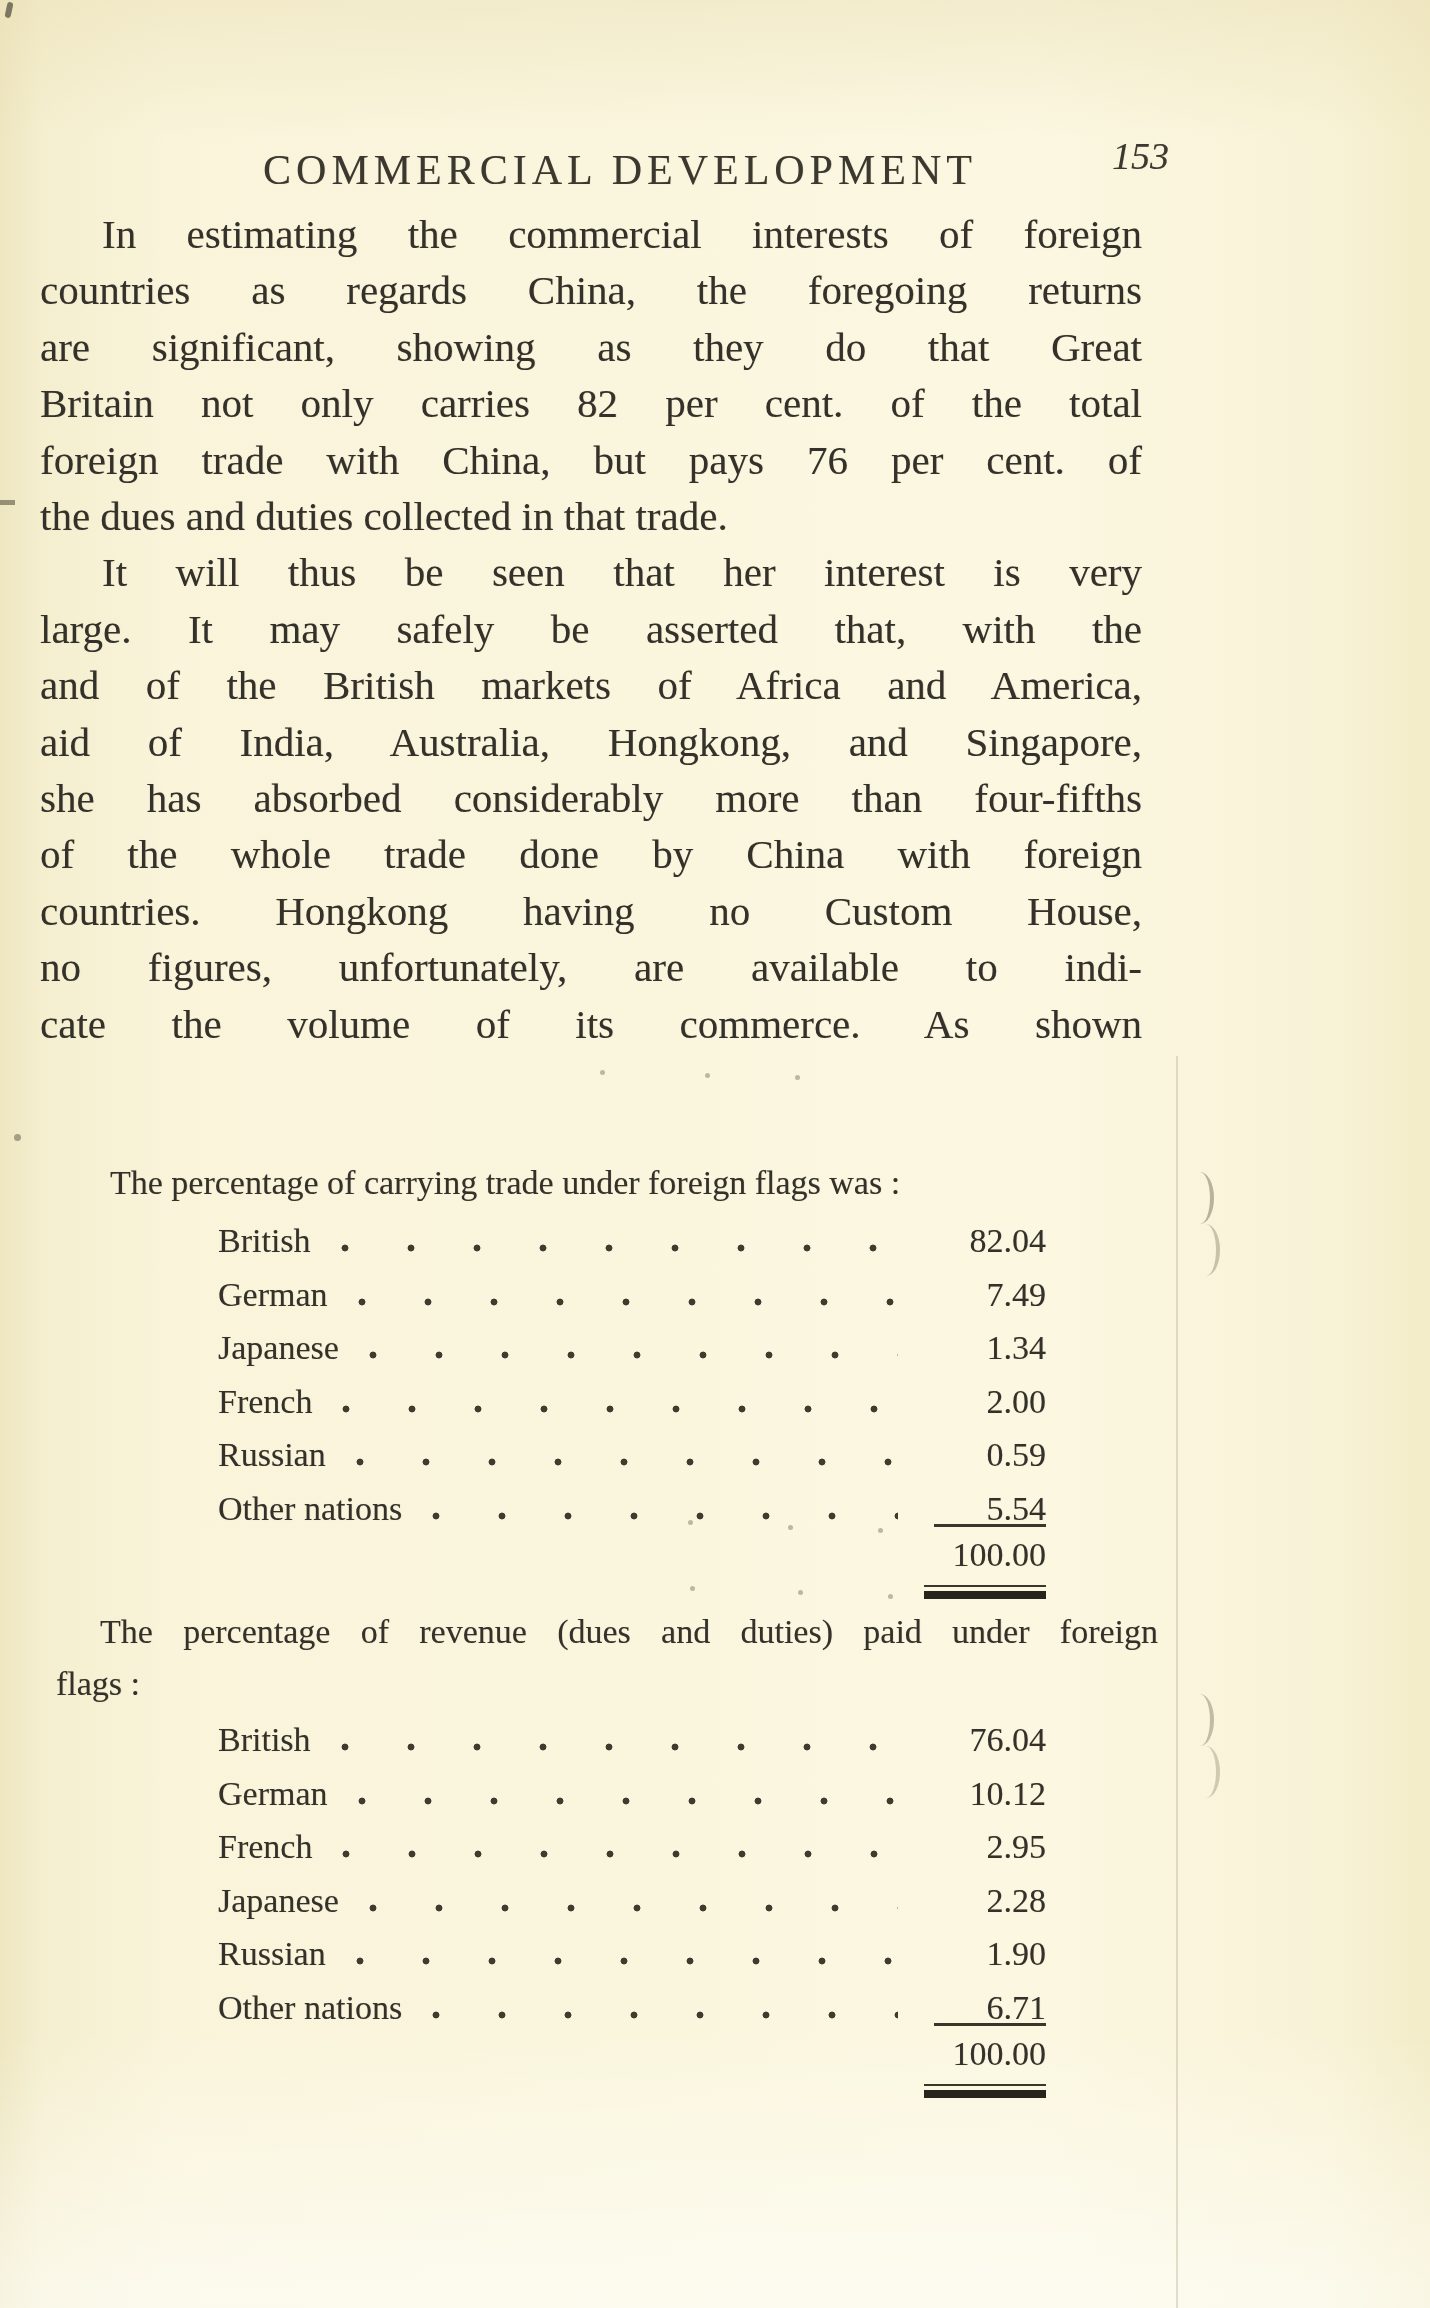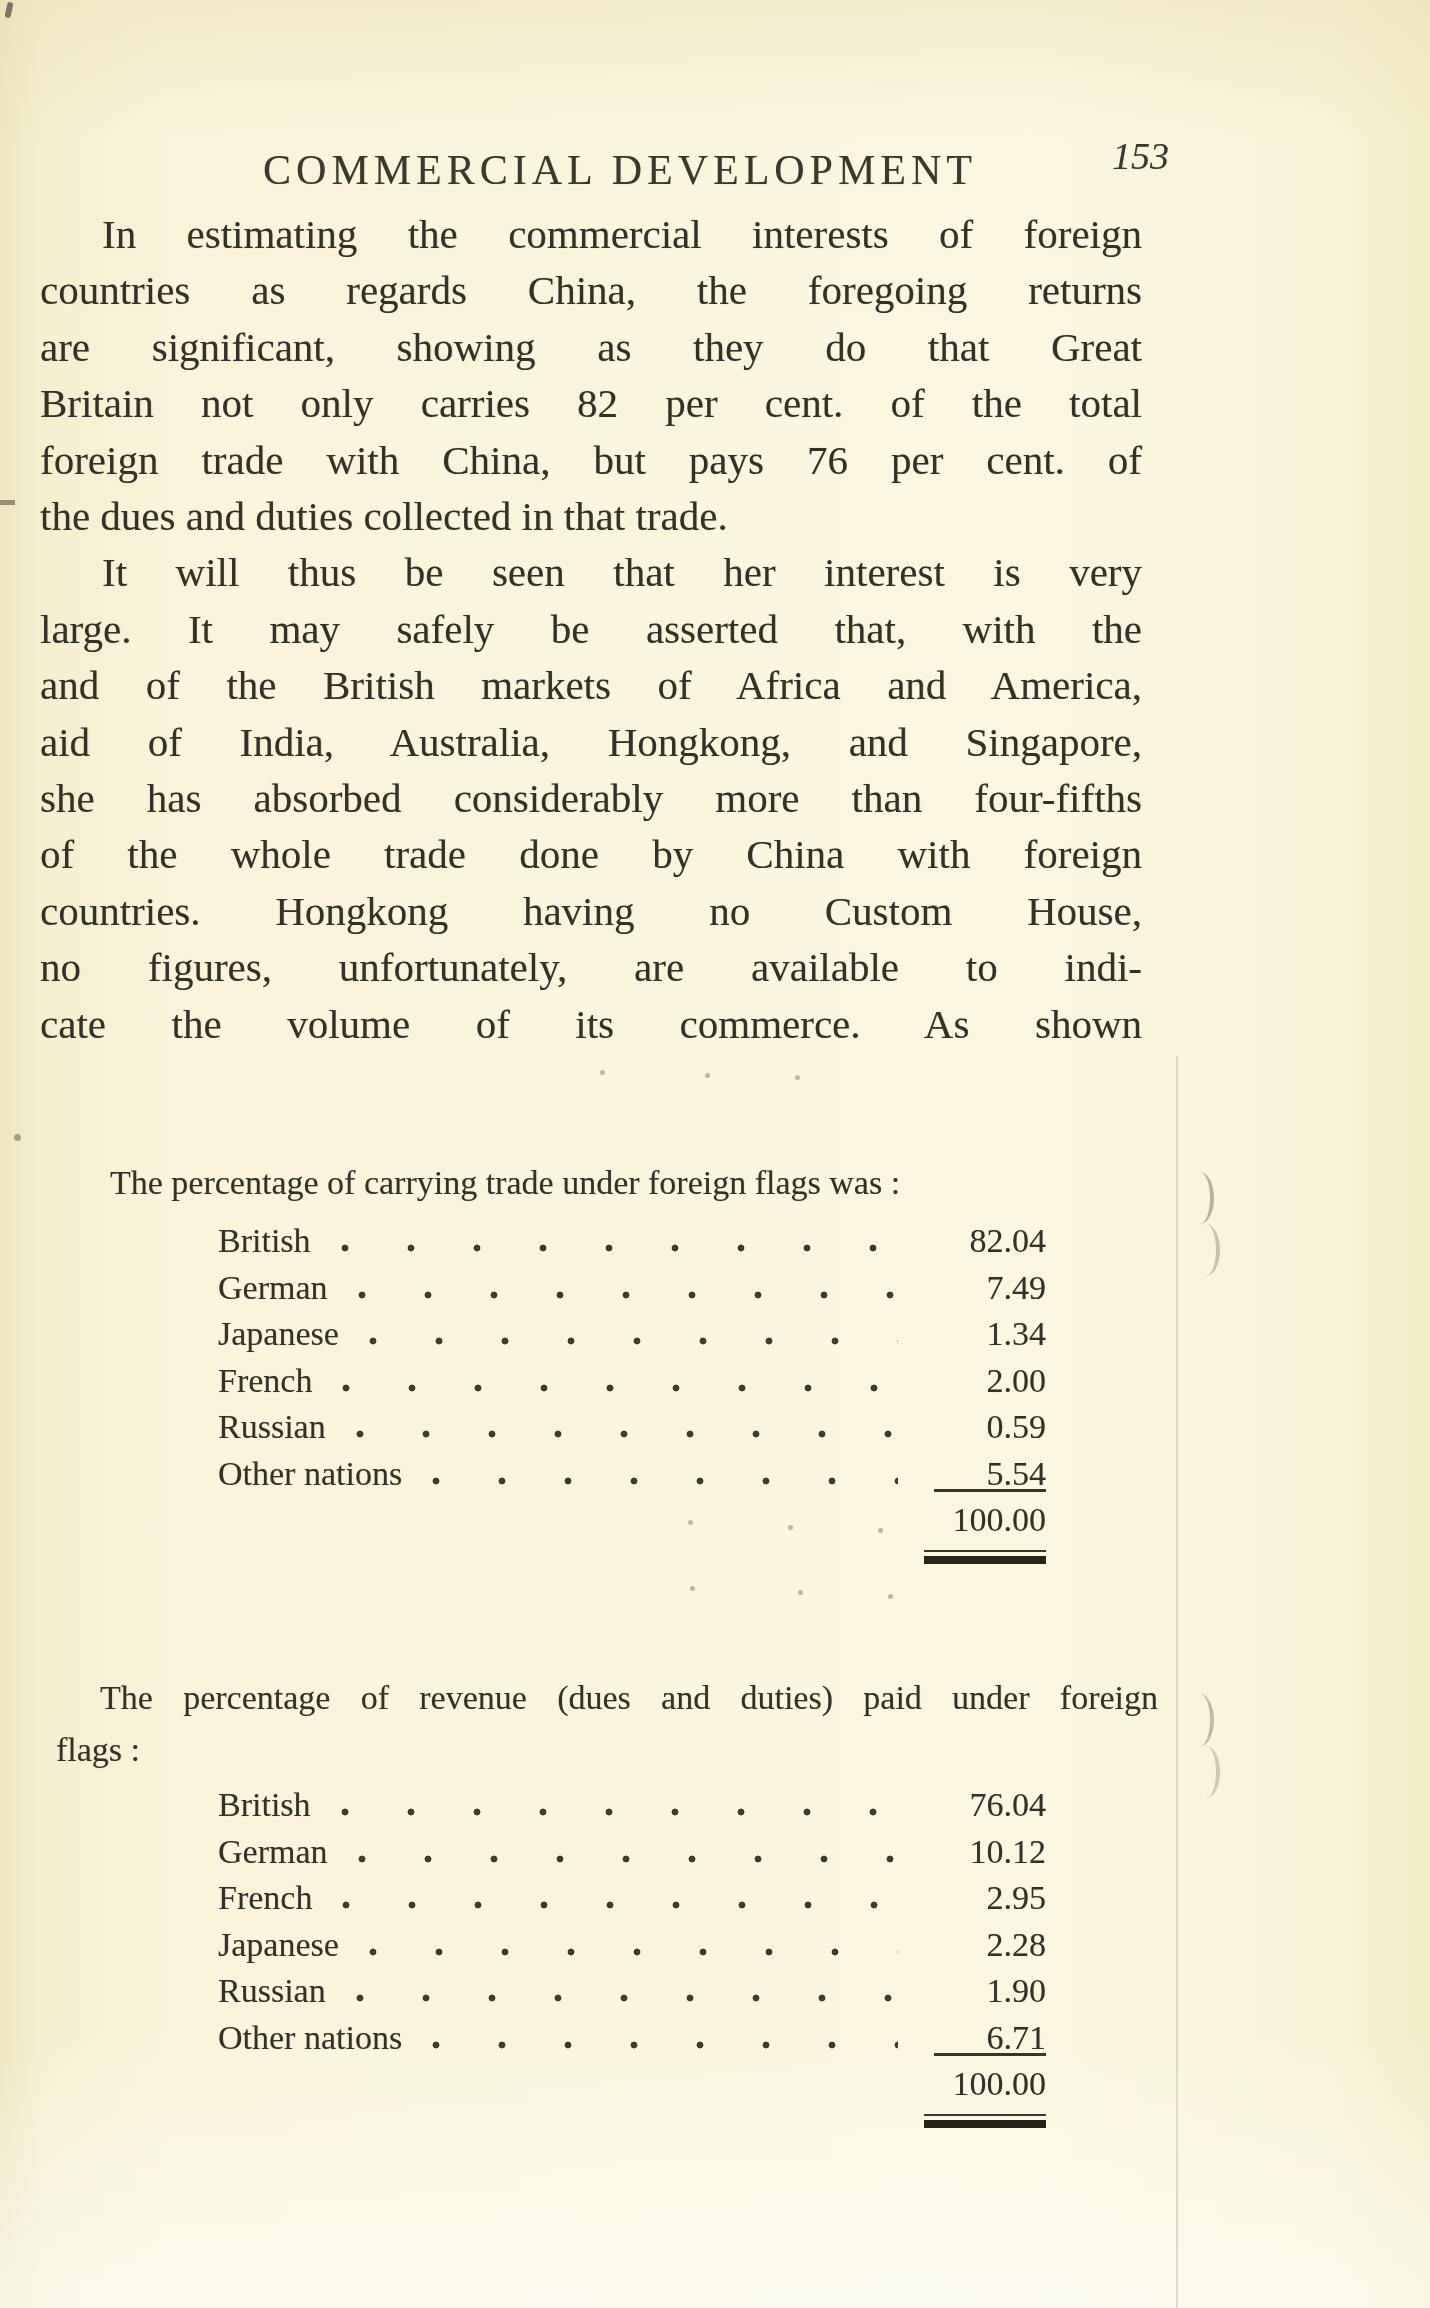--- a/index.html
+++ b/index.html
@@ -18,29 +18,29 @@
     font-size:42px;letter-spacing:5px;color:#3b382f;white-space:nowrap;}
   .page-number{position:absolute;top:134px;left:1112px;font-size:38px;font-style:italic;color:#3b382f;}
   
   .body-text{position:absolute;top:206px;left:40px;width:1102px;font-size:41px;line-height:56.4px;}
   .bline{text-align:justify;text-align-last:justify;white-space:normal;}
   .bline.natural{text-align-last:left;}
   .bline.indent{text-indent:62px;}
   
   .table-block{position:absolute;left:56px;width:1102px;font-size:34px;}
   .tb1{top:1160px;}
-  .tb2{top:1672px;}
+  .tb2{top:1606px;}
   .intro-line{line-height:46px;}
   .intro-line.indent1{text-indent:54px;}
   .intro-line.indent2{text-indent:44px;}
   .intro-line.justified{text-align:justify;text-align-last:justify;}
   .intro-line.l2{line-height:52px;}
   .rows{margin:12px 0 0 162px;width:828px;}
   .tb2 .rows{margin-top:6px;}
-  .trow{display:flex;align-items:baseline;height:46.5px;line-height:46.5px;}
+  .trow{display:flex;align-items:baseline;height:46.5px;line-height:46.5px;margin-top:7px;}
   .tlabel{white-space:nowrap;}
   .leader{flex:1;height:8px;margin:0 16px;align-self:baseline;
     background-image:radial-gradient(circle at 4px 4px, #3f3b2e 3px, rgba(0,0,0,0) 3.8px);
     background-size:66px 8px;background-repeat:repeat-x;background-position:14px 0;}
   .tvalue{min-width:132px;text-align:right;white-space:nowrap;}
   .total-rule{width:112px;height:3px;background:#39362b;margin:-8px 0 0 auto;}
   .total-value{text-align:right;margin-top:9px;font-size:34px;}
   .double-rule{width:122px;margin:11px 0 0 auto;}
   .dr-thin{height:2px;background:#39362b;}
   .dr-thick{height:8px;background:#26241b;margin-top:4px;}

